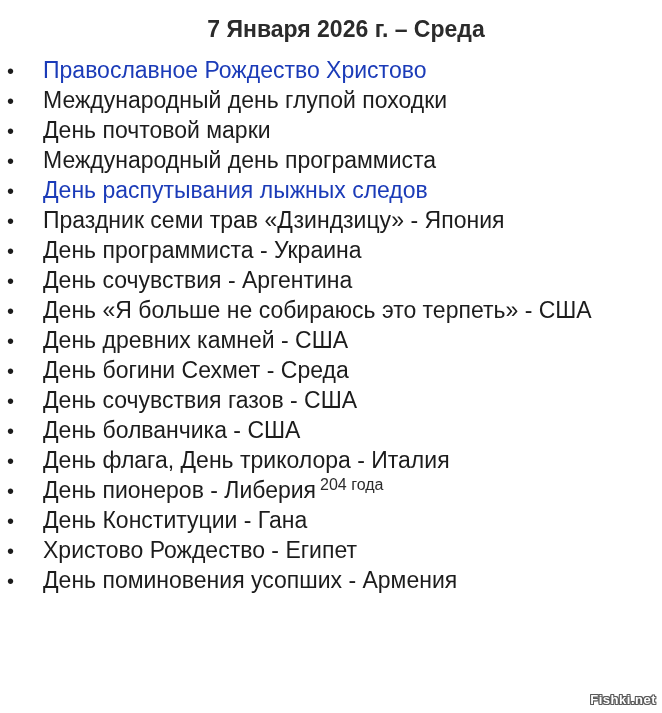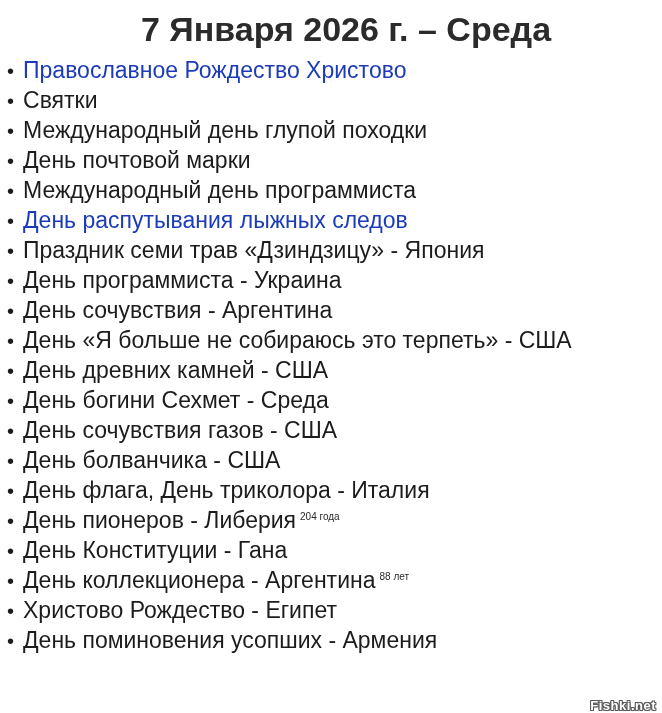--- a/index.html
+++ b/index.html
@@ -14,21 +14,21 @@
     width: 662px;
     height: 713px;
     background: #ffffff;
     font-family: "Liberation Sans", sans-serif;
     position: relative;
     overflow: hidden;
   }
   .title {
     margin: 10px 0 8px 0;
     text-align: center;
-    font-size: 34px;
+    font-size: 23px;
     line-height: 38px;
     font-weight: bold;
     color: var(--title-color);
     white-space: nowrap;
     padding-left: 30px;
   }
   .holiday-list {
     list-style: none;
     margin: 0;
     padding: 0 0 0 7px;
@@ -39,38 +39,38 @@
     color: var(--text-color);
     white-space: nowrap;
   }
   .bullet {
     display: inline-block;
     font-size: 20px;
     margin-right: 9px;
     color: var(--text-color);
     vertical-align: baseline;
   }
-  .label { color: var(--text-color); }
+  .label { color: var(--text-color); margin-left: 20px; }
   .label.link {
     color: var(--link-blue);
     cursor: pointer;
   }
   .sup {
-    font-size: 10px;
+    font-size: 16px;
     line-height: 0;
     color: var(--title-color);
     margin-left: 4px;
     vertical-align: baseline;
     position: relative;
     top: -8px;
   }
   .watermark {
     position: absolute;
     right: 6px;
-    bottom: 0;
+    bottom: 6px;
     font-size: 13px;
     font-weight: bold;
     color: #ffffff;
     letter-spacing: 0.5px;
     text-shadow:
       -1px 0 0 #5a5a5a,
        1px 0 0 #5a5a5a,
        0 -1px 0 #5a5a5a,
        0 1px 0 #5a5a5a,
       -1px -1px 0 #5a5a5a,
@@ -81,23 +81,20 @@
 </style>
 </head>
 <body>
 
 <div class="page">
   <h1 class="title">7 Января 2026 г. – Среда</h1>
 
   <ul class="holiday-list">
       <li>
     <span class="bullet">•</span><span class="label link">Православное Рождество Христово</span>
-  </li>
-      <li>
-    <span class="bullet">•</span><span class="label">Святки</span>
   </li>
       <li>
     <span class="bullet">•</span><span class="label">Международный день глупой походки</span>
   </li>
       <li>
     <span class="bullet">•</span><span class="label">День почтовой марки</span>
   </li>
       <li>
     <span class="bullet">•</span><span class="label">Международный день программиста</span>
   </li>
@@ -131,23 +128,20 @@
       <li>
     <span class="bullet">•</span><span class="label">День флага, День триколора - Италия</span>
   </li>
       <li>
     <span class="bullet">•</span><span class="label">День пионеров - Либерия</span><sup class="sup">204 года</sup>
   </li>
       <li>
     <span class="bullet">•</span><span class="label">День Конституции - Гана</span>
   </li>
       <li>
-    <span class="bullet">•</span><span class="label">День коллекционера - Аргентина</span><sup class="sup">88 лет</sup>
-  </li>
-      <li>
     <span class="bullet">•</span><span class="label">Христово Рождество - Египет</span>
   </li>
       <li>
     <span class="bullet">•</span><span class="label">День поминовения усопших - Армения</span>
   </li>
     </ul>
 
   <div class="watermark">Fishki.net</div>
 </div>
 

